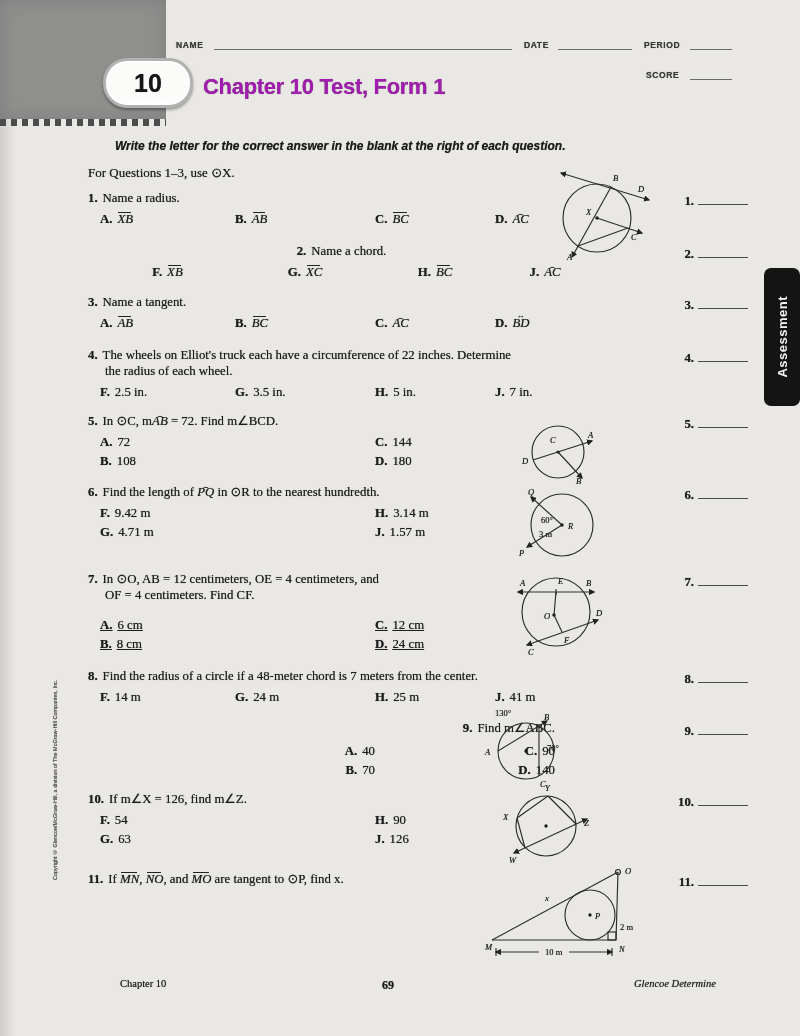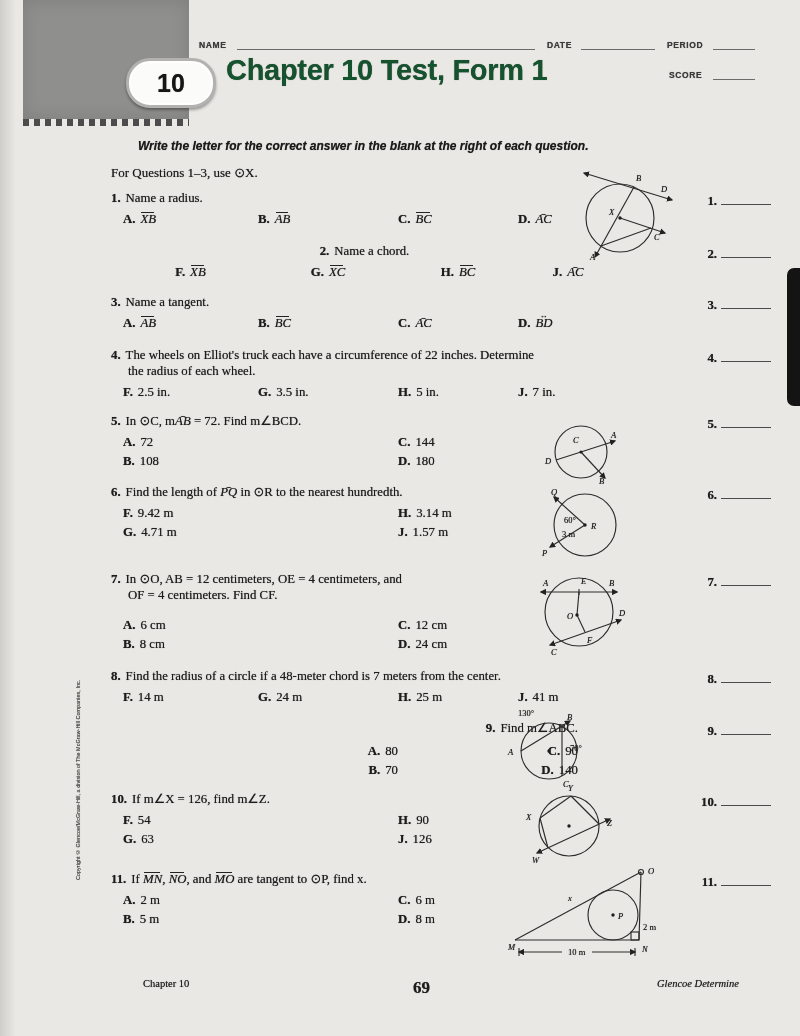--- a/index.html
+++ b/index.html
@@ -1,54 +1,54 @@
 <!DOCTYPE html>
 <html><head>
 <meta charset="utf-8">
 <style>
   html,body{margin:0;padding:0;}
   body{width:800px;height:1036px;overflow:hidden;
        font-family:"Liberation Serif", serif;
        background:linear-gradient(90deg,#cfcecb 0px,#e9e8e5 16px),#e9e8e5;
        color:#1c1c1c;position:relative;}
-  .page{position:absolute;inset:0;text-shadow:0 0 .7px rgba(40,40,40,.75);margin-left:23px;}
+  .page{position:absolute;inset:0;text-shadow:0 0 .7px rgba(40,40,40,.75);}
 
   
   .gray-box{position:absolute;left:0;top:0;width:166px;height:119px;background:#8f8f8e;
             box-shadow:inset 0 0 18px rgba(0,0,0,.12);}
   .dash-strip{position:absolute;left:0;top:119px;width:166px;height:7px;
       background:repeating-linear-gradient(90deg,#4c4c4c 0 6px,transparent 6px 11px);}
   .hdr-label{position:absolute;font-family:"Liberation Sans",sans-serif;font-size:8.5px;
              letter-spacing:.6px;color:#3a3a3a;font-weight:bold;}
   .hdr-line{position:absolute;border-bottom:1.3px solid #6b6b6b;height:1px;}
   .badge{position:absolute;left:103px;top:58px;width:84px;height:44px;border-radius:24px;
          background:#fbfbfa;border:3px solid #b3b2b0;box-shadow:0 2px 3px rgba(0,0,0,.35), inset 0 0 0 2px #fff;
          display:flex;align-items:center;justify-content:center;
          font-family:"Liberation Sans",sans-serif;font-weight:bold;font-size:25px;color:#161616;}
-  .title{position:absolute;left:203px;top:54px;font-family:"Liberation Sans",sans-serif;
-         font-weight:bold;font-size:29px;letter-spacing:-.3px;color:#14532d;}
+  .title{position:absolute;left:203px;top:74px;font-family:"Liberation Sans",sans-serif;
+         font-weight:bold;font-size:22px;letter-spacing:-.3px;color:#a21caf;}
 
   
   .instructions{position:absolute;left:115px;top:139px;font-family:"Liberation Sans",sans-serif;
                 font-weight:bold;font-style:italic;font-size:12px;color:#1a1a1a;}
   .section-intro{position:absolute;left:88px;top:165px;font-weight:normal;font-size:13px;}
 
   
   .question{position:absolute;left:88px;font-size:12.8px;line-height:16px;}
   .q-line{white-space:nowrap;}
   .q-num{font-weight:bold;margin-right:5px;}
   .q-cont{margin-left:17px;}
   .choices{display:grid;margin-left:12px;margin-top:5px;row-gap:3px;white-space:nowrap;}
   .cols4{grid-template-columns:135px 140px 120px 100px;}
   .cols2{grid-template-columns:275px 180px;}
   .c-letter{margin-right:5px;}
   .qpos-1{top:190px;} .qpos-2{top:243px;text-align:center;} .qpos-3{top:294px;} .qpos-4{top:347px;}
   .qpos-5{top:413px;} .qpos-6{top:484px;} .qpos-7{top:571px;} .qpos-8{top:668px;}
   .qpos-9{top:720px;text-align:right;} .qpos-10{top:791px;} .qpos-11{top:871px;}
-  .qpos-7 .choices{margin-top:14px;}
+  .qpos-7 .choices{margin-top:14px;text-decoration:underline;}
   .qpos-9 .choices{margin-top:7px;}
 
   
   .m-seg,.m-arc,.m-line{position:relative;font-style:italic;}
   .m-seg::before{content:"";position:absolute;left:1px;right:2px;top:0;border-top:1.1px solid #222;}
   .m-arc::before{content:"\2322";position:absolute;left:50%;transform:translateX(-50%);top:-0.68em;font-size:.72em;font-style:normal;}
   .m-line::before{content:"\2194";position:absolute;left:50%;transform:translateX(-50%);top:-0.95em;font-size:.62em;font-style:normal;}
 
   
   .ans-blank{position:absolute;left:670px;font-size:12.8px;font-weight:bold;white-space:nowrap;}
@@ -71,21 +71,21 @@
   
   .side-tab{position:absolute;left:764px;top:268px;width:36px;height:138px;background:#141414;
             border-radius:7px;display:flex;align-items:center;justify-content:center;}
   .side-tab span{writing-mode:vertical-rl;transform:rotate(180deg);color:#f2f2f2;
             font-family:"Liberation Sans",sans-serif;font-weight:bold;font-size:13px;letter-spacing:.5px;}
   .copyright{position:absolute;left:52px;top:545px;height:335px;writing-mode:vertical-rl;
              transform:rotate(180deg);font-family:"Liberation Sans",sans-serif;font-size:5.5px;
              color:#4a4a4a;white-space:nowrap;overflow:hidden;}
   .footer{position:absolute;left:0;top:978px;width:800px;font-size:10.5px;}
   .footer .f-left{position:absolute;left:120px;}
-  .footer .f-page{position:absolute;left:390px;font-weight:bold;font-size:17px;}
+  .footer .f-page{position:absolute;left:382px;font-weight:bold;font-size:12px;}
   .footer .f-right{position:absolute;left:634px;font-style:italic;}
 </style>
 </head>
 <body>
 
 <div class="page">
 
   
   <svg width="0" height="0">
     <defs>
@@ -194,45 +194,39 @@
           <span class="choice"><b class="c-letter">F.</b><span>14 m</span></span>
           <span class="choice"><b class="c-letter">G.</b><span>24 m</span></span>
           <span class="choice"><b class="c-letter">H.</b><span>25 m</span></span>
           <span class="choice"><b class="c-letter">J.</b><span>41 m</span></span>
         </div>
       </div>
       <div class="ans-blank bpos-8"><span class="n">8.</span><span class="blank-line"></span></div>
       <div class="question qpos-9">
         <div class="q-line"><span class="q-num">9.</span><span>Find m∠ABC.</span></div>
         <div class="choices cols2">
-          <span class="choice"><b class="c-letter">A.</b><span>80</span></span>
+          <span class="choice"><b class="c-letter">A.</b><span>40</span></span>
           <span class="choice"><b class="c-letter">C.</b><span>90</span></span>
           <span class="choice"><b class="c-letter">B.</b><span>70</span></span>
           <span class="choice"><b class="c-letter">D.</b><span>140</span></span>
         </div>
       </div>
       <div class="ans-blank bpos-9"><span class="n">9.</span><span class="blank-line"></span></div>
       <div class="question qpos-10">
         <div class="q-line"><span class="q-num">10.</span><span>If m∠X = 126, find m∠Z.</span></div>
         <div class="choices cols2">
           <span class="choice"><b class="c-letter">F.</b><span>54</span></span>
           <span class="choice"><b class="c-letter">H.</b><span>90</span></span>
           <span class="choice"><b class="c-letter">G.</b><span>63</span></span>
           <span class="choice"><b class="c-letter">J.</b><span>126</span></span>
         </div>
       </div>
       <div class="ans-blank bpos-10"><span class="n">10.</span><span class="blank-line"></span></div>
       <div class="question qpos-11">
         <div class="q-line"><span class="q-num">11.</span><span>If </span><span class="m-seg">MN</span><span>, </span><span class="m-seg">NO</span><span>, and </span><span class="m-seg">MO</span><span> are tangent to ⊙P, find x.</span></div>
-        <div class="choices cols2">
-          <span class="choice"><b class="c-letter">A.</b><span>2 m</span></span>
-          <span class="choice"><b class="c-letter">C.</b><span>6 m</span></span>
-          <span class="choice"><b class="c-letter">B.</b><span>5 m</span></span>
-          <span class="choice"><b class="c-letter">D.</b><span>8 m</span></span>
-        </div>
       </div>
       <div class="ans-blank bpos-11"><span class="n">11.</span><span class="blank-line"></span></div>
     </div>
 
   
   <svg class="diagram dg-q1" width="112" height="100" viewBox="0 0 112 100">
     <circle class="c" cx="52" cy="52" r="34"></circle>
     <line x1="16" y1="7" x2="104" y2="34" marker-start="url(#ah)" marker-end="url(#ah)"></line>
     <line x1="66" y1="21" x2="27" y2="91" marker-end="url(#ah)"></line>
     <line x1="52" y1="52" x2="97" y2="67" marker-end="url(#ah)"></line>

